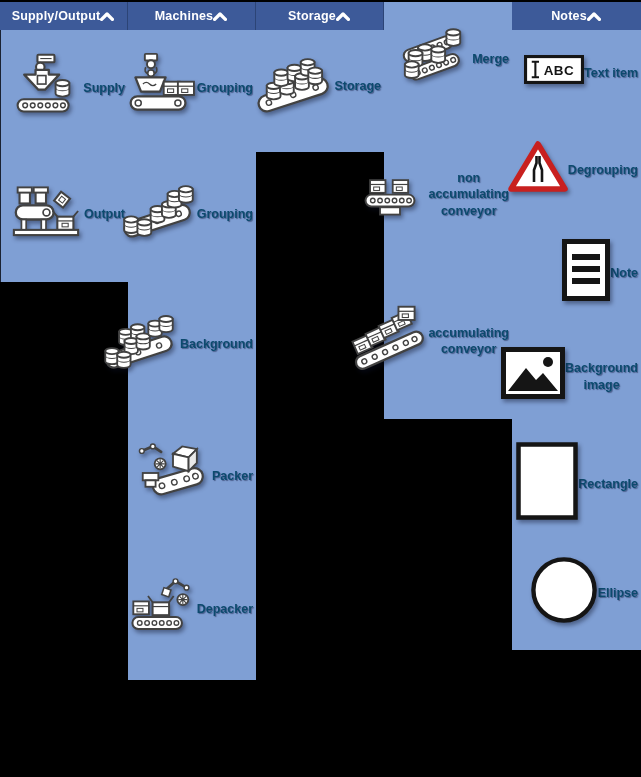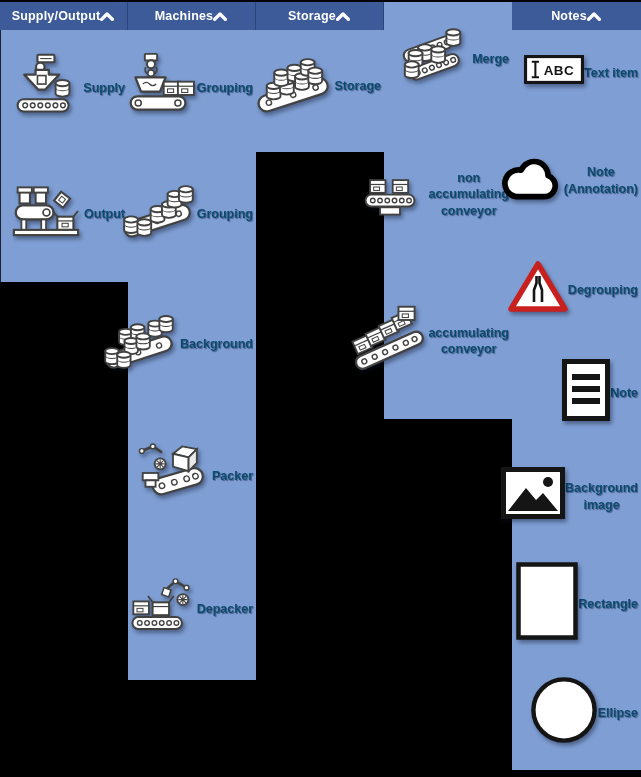--- a/index.html
+++ b/index.html
@@ -340,28 +340,20 @@
         <span class="icon">
           <svg width="60" height="29" viewBox="0 0 58 28">
             <rect x="1.5" y="1.5" width="55" height="25" fill="#fff" stroke="#151515" stroke-width="3"></rect>
             <path d="M11 6.5 V21.5 M7.5 6.5 H14.5 M7.5 21.5 H14.5" fill="none" stroke="#151515" stroke-width="2"></path>
             <text x="19" y="19" font-size="13" font-weight="bold" fill="#151515" letter-spacing="0.5" font-family="Liberation Sans, sans-serif">ABC</text>
           </svg>
         </span>
         <div class="label">Text item</div>
       </div>
 
-      <div class="item" style="height:120px">
-        <span class="icon">
-          <svg width="66" height="54" viewBox="0 0 64 52">
-            <path d="M17 45 H45 A10.5 10.5 0 0 0 48.5 24.6 A13.5 13.5 0 0 0 22.5 19.4 A11.5 11.5 0 0 0 17 45 Z" fill="#fff" stroke="#000" stroke-width="5.5" stroke-linejoin="round"></path>
-          </svg>
-        </span>
-        <div class="label">Note (Annotation)</div>
-      </div>
 
       <div class="item" style="height:100px">
         <span class="icon">
           <svg width="60" height="54" viewBox="0 0 60 54">
             <path d="M30 4 L57 49 H3 Z" fill="#fff" stroke="#c8201f" stroke-width="5.5" stroke-linejoin="round"></path>
             <path d="M26 42 V30 L28.5 23 V16" fill="none" stroke="#151515" stroke-width="2.6"></path>
             <path d="M34 42 V30 L31.5 23 V16" fill="none" stroke="#151515" stroke-width="2.6"></path>
           </svg>
         </span>
         <div class="label">Degrouping</div>

